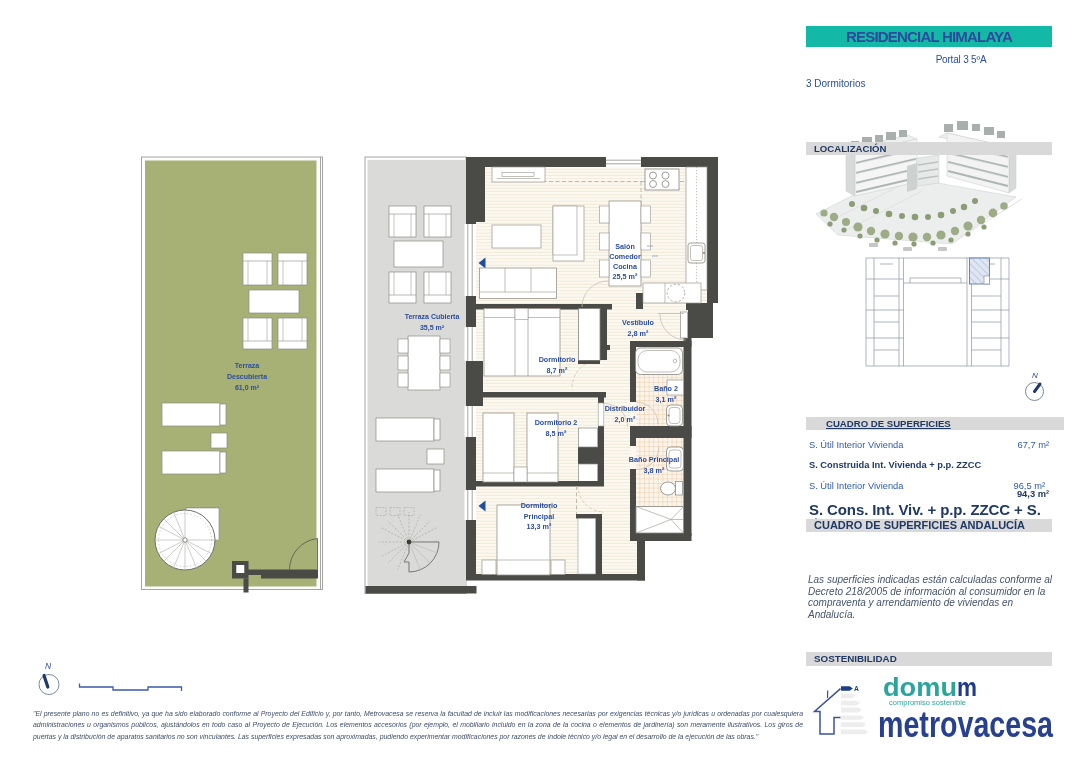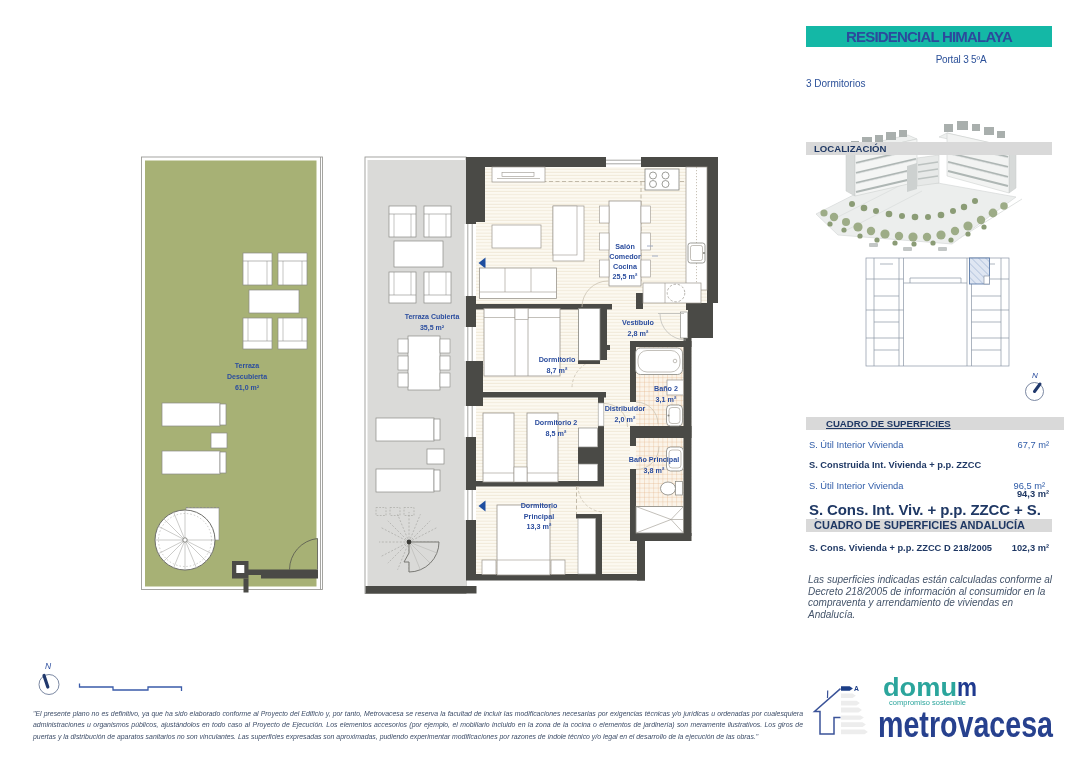--- a/index.html
+++ b/index.html
@@ -719,25 +719,25 @@
 <div class="abs" style="left:809px;top:439.5px;width:240px;font-size:9.3px;color:#2e5ba8;">
   <div style="position:relative;height:20.5px;"><span>S. Útil Interior Vivienda</span><span style="position:absolute;right:0;">67,7 m²</span></div>
   <div style="position:relative;height:20.5px;font-weight:bold;color:#1f3864;"><span>S. Construida Int. Vivienda + p.p. ZZCC</span><span style="position:absolute;right:0;margin-top:29px;">94,3 m²</span></div>
   <div style="position:relative;height:20.5px;"><span>S. Útil Interior Vivienda</span><span style="position:absolute;right:4px;">96,5 m²</span></div>
   <div style="position:relative;height:20.5px;font-weight:bold;color:#1f3864;"><span style="font-size:15px;letter-spacing:-0.1px;">S. Cons. Int. Viv. + p.p. ZZCC + S. Útil Ext. Viv.</span><span style="position:absolute;right:0;">190,8 m²</span></div>
 </div>
 
 <div class="bar" style="top:519px;height:12.5px;font-size:11px;line-height:13px;padding-left:8px;width:238px;">CUADRO DE SUPERFICIES ANDALUCÍA</div>
 
 <div class="abs" style="left:809px;top:543px;width:240px;font-size:9.3px;color:#2e5ba8;">
-  <div style="position:relative;height:19.5px;font-weight:bold;color:#1f3864;"><span>S. Cons. Vivienda + p.p. ZZCC D 218/2005</span><span style="position:absolute;right:0;">102,3 m²</span></div>
 </div>
 
 <div class="abs" style="left:808px;top:574px;width:250px;font-size:10px;font-style:italic;color:#44546a;line-height:11.6px;">Las superficies indicadas están calculadas conforme al Decreto 218/2005 de información al consumidor en la compraventa y arrendamiento de viviendas en Andalucía.</div>
 
+<div class="bar" style="top:652px;height:13.5px;font-size:9.8px;line-height:14px;padding-left:8px;width:238px;">SOSTENIBILIDAD</div>
 
 <svg class="abs" style="left:876px;top:660px" width="200" height="85" viewBox="0 0 200 85">
 <text x="7" y="36" font-size="26" font-weight="bold" fill="#2ba59c" textLength="74" lengthAdjust="spacingAndGlyphs">domu</text>
       <text x="81" y="36" font-size="26" font-weight="bold" fill="#1f3a8f" textLength="20" lengthAdjust="spacingAndGlyphs">m</text>
 
 <text x="13" y="44.5" font-size="7.6" fill="#2ba59c" textLength="77" lengthAdjust="spacingAndGlyphs">compromiso sostenible</text>
 
 <text x="2" y="77" font-size="36" font-weight="bold" fill="#27418e" textLength="175" lengthAdjust="spacingAndGlyphs">metrovacesa</text>
 </svg>
 

